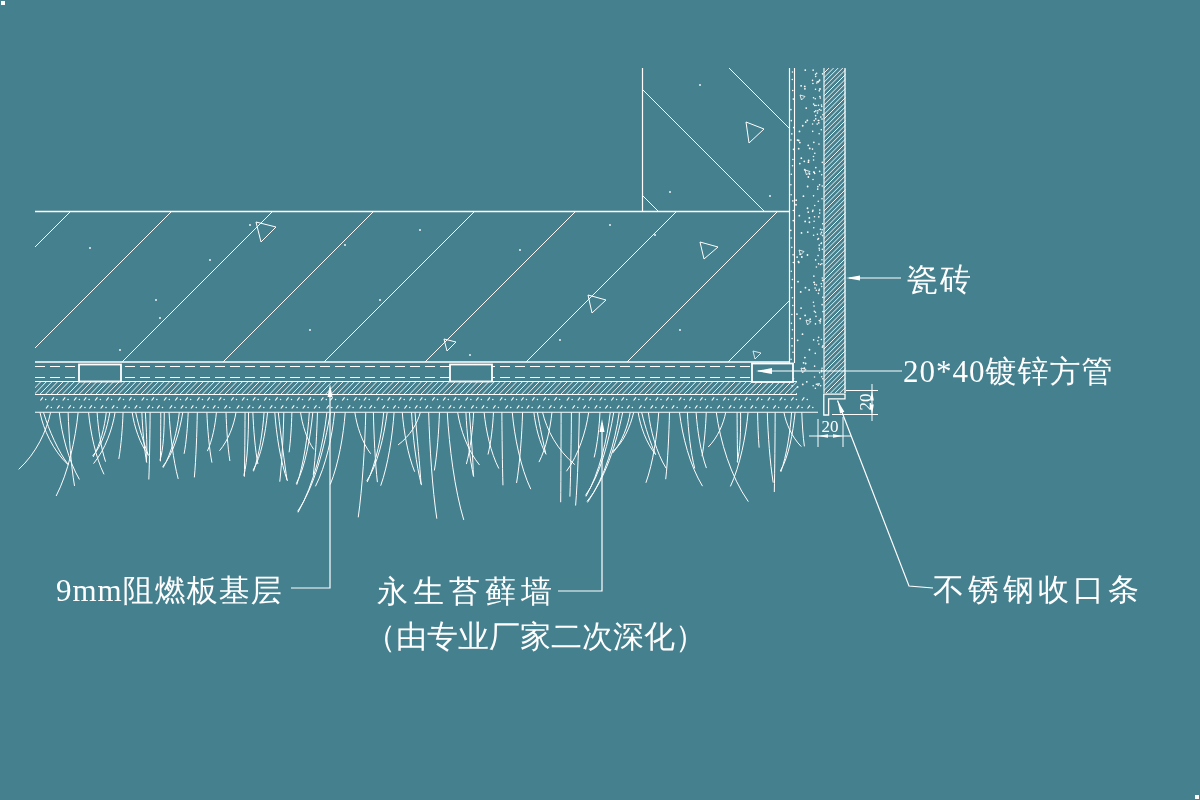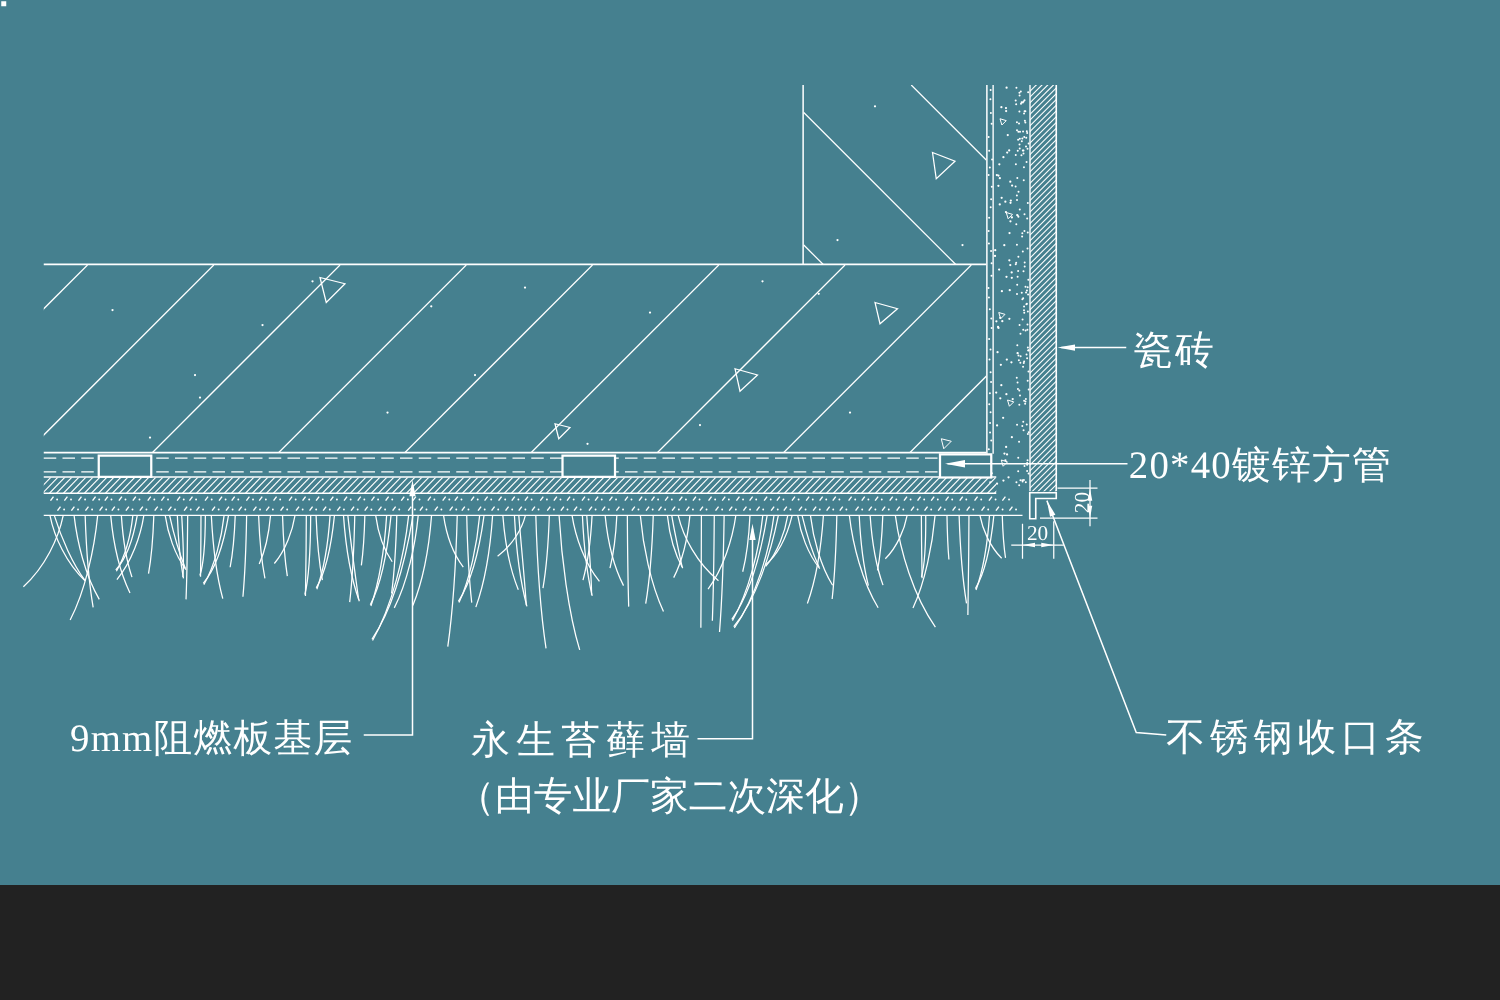--- a/index.html
+++ b/index.html
@@ -1,16 +1,16 @@
 <!DOCTYPE html>
 <html><head>
 <meta charset="utf-8">
 <style>
   html,body{margin:0;padding:0;background:#222;}
-  #stage{position:relative;width:1200px;height:708px;overflow:hidden;
+  #stage{position:relative;width:1200px;height:800px;overflow:hidden;
          font-family:"Liberation Serif","DejaVu Serif",serif;}
   svg{display:block;}
   text{fill:#fff;}
   .cjk{font-family:"Liberation Serif","DejaVu Serif",serif;}
 </style>
 </head>
 <body>
 
 <div id="stage">
 <svg id="cad" width="1200" height="800" viewBox="0 0 1200 800">

